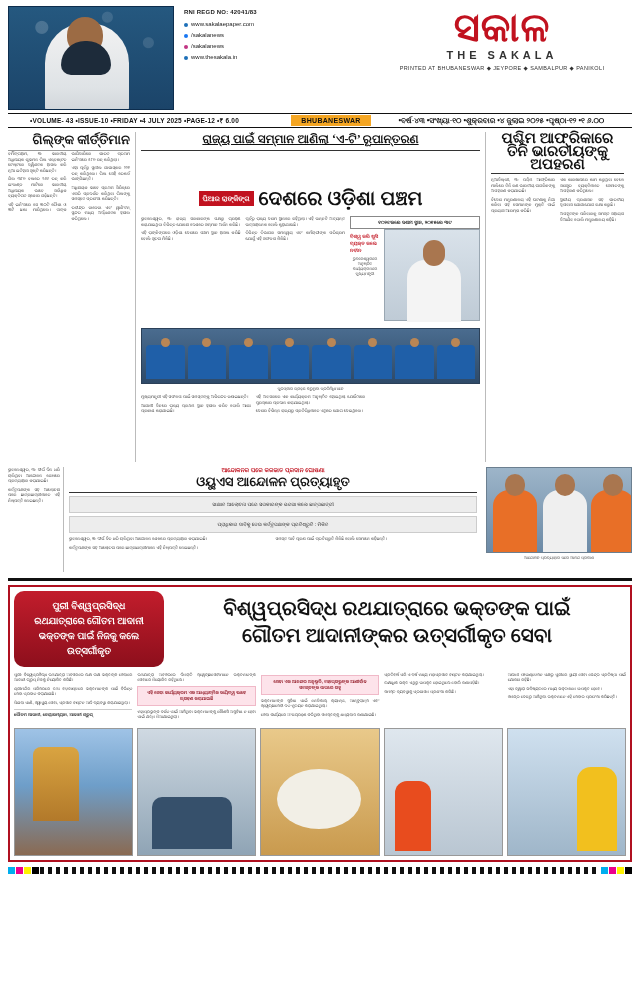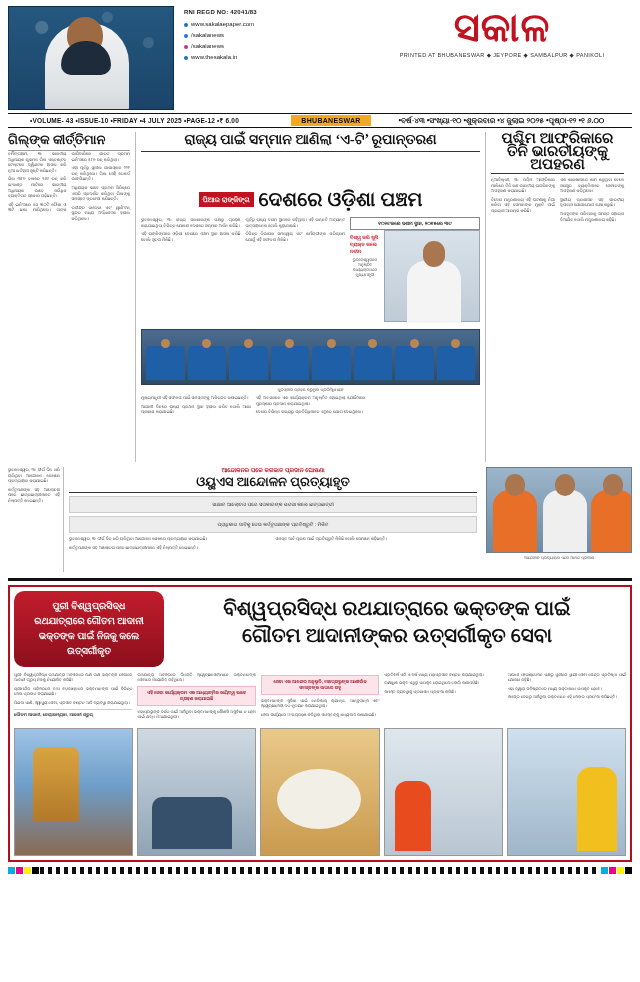--- a/index.html
+++ b/index.html
@@ -56,29 +56,29 @@
   .strip { display:flex; align-items:center; height:15px; border-top:1.5px solid #111; border-bottom:1.5px solid #111; margin-top:3px; font-size:6.5px; font-weight:bold;}
   .strip .left { flex:1; padding-left:22px; letter-spacing:.2px; }
   .strip .city { background:#f5a623; color:#111; padding:2px 10px; font-size:7px; letter-spacing:.3px;}
   .strip .right { flex:1; text-align:center; font-family:"Liberation Serif", serif; font-size:7.5px;}
 
   
   .top { display:flex; margin-top:4px; height:330px; }
   .col-left { width:128px; padding-right:5px; border-right:1px solid #bbb; }
   .col-mid { width:350px; padding:0 5px; border-right:1px solid #bbb;}
   .col-right { width:138px; padding-left:5px; }
-  .kirti { text-align:left; font-size:13px; font-weight:bold; color:#111; border-bottom:1px solid #999; padding-bottom:2px; font-family:"Liberation Serif", serif;}
+  .kirti { text-align:right; font-size:13px; font-weight:bold; color:#111; border-bottom:1px solid #999; padding-bottom:2px; font-family:"Liberation Serif", serif;}
   .bignum { text-align:center; font-size:46px; line-height:50px; color:#c1121f; font-family:"Liberation Serif", serif; font-weight:bold; letter-spacing:1px;}
 
   .tiny { font-size:4.2px; line-height:5.6px; text-align:justify; color:#222; }
   .tiny p { margin:0 0 3px 0; }
   .tiny.cols2 { column-count:2; column-gap:5px; }
   .tiny.cols3 { column-count:3; column-gap:5px; }
 
-  .mid-head { text-align:center; font-size:14px; font-weight:bold; font-family:"Liberation Serif", serif; border-bottom:1px solid #333; padding-bottom:3px;}
+  .mid-head { text-align:center; font-size:12px; font-weight:bold; font-family:"Liberation Serif", serif; border-bottom:1px solid #333; padding-bottom:3px;text-decoration:underline;}
   .mid-head2 { text-align:center; font-size:20px; font-weight:bold; font-family:"Liberation Serif", serif; margin:4px 0 3px; }
   .tagbox { display:inline-block; background:#c1121f; color:#fff; font-size:7px; padding:3px 4px; line-height:9px; font-weight:bold; vertical-align:middle; margin-right:5px; text-align:center;}
   .mid-flex { display:flex; align-items:center; justify-content:center;margin-top:32px; }
   .ph-caption { font-size:4px; text-align:center; color:#333; margin-top:2px;}
 
   .leader-photo { width:96px; height:92px; background:linear-gradient(180deg,#d9e2ea 0%,#bfcbd6 100%); border:1px solid #9aa7b2; position:relative; float:right; margin:0 0 3px 4px;}
   .leader-photo .kurta { position:absolute; left:22px; top:30px; width:54px; height:62px; background:#f4f4f4; border-radius:18px 18px 0 0;}
   .leader-photo .head { position:absolute; left:38px; top:10px; width:22px; height:26px; background:#a9764f; border-radius:11px;}
 
   .group-photo { height:56px; background:linear-gradient(180deg,#4a6c8f 0%,#2e4a68 100%); position:relative; overflow:hidden; border:1px solid #2b4058;}
@@ -166,20 +166,21 @@
         <span>/sakalanews</span>
       </div>
       <div class="soc">
         <span class="dot g"></span>
         <span>www.thesakala.in</span>
       </div>
     </div>
 
     <div class="mast-right">
       <div class="logo-od">ସକାଳ</div>
+      <div class="logo-en">THE SAKALA</div>
       <div class="logo-sub">PRINTED AT BHUBANESWAR ◆ JEYPORE ◆ SAMBALPUR ◆ PANIKOLI</div>
     </div>
   </div>
 
   <div class="strip">
     <div class="left">•VOLUME- 43  •ISSUE-10  •FRIDAY  •4 JULY 2025  •PAGE-12  •₹  6.00</div>
     <div class="city">BHUBANESWAR</div>
     <div class="right">•ବର୍ଷ-୪୩ •ସଂଖ୍ୟା-୧୦ •ଶୁକ୍ରବାର •୪ ଜୁଲାଇ ୨୦୨୫ •ପୃଷ୍ଠା-୧୨ •୧ ୬.୦୦</div>
   </div>
 

